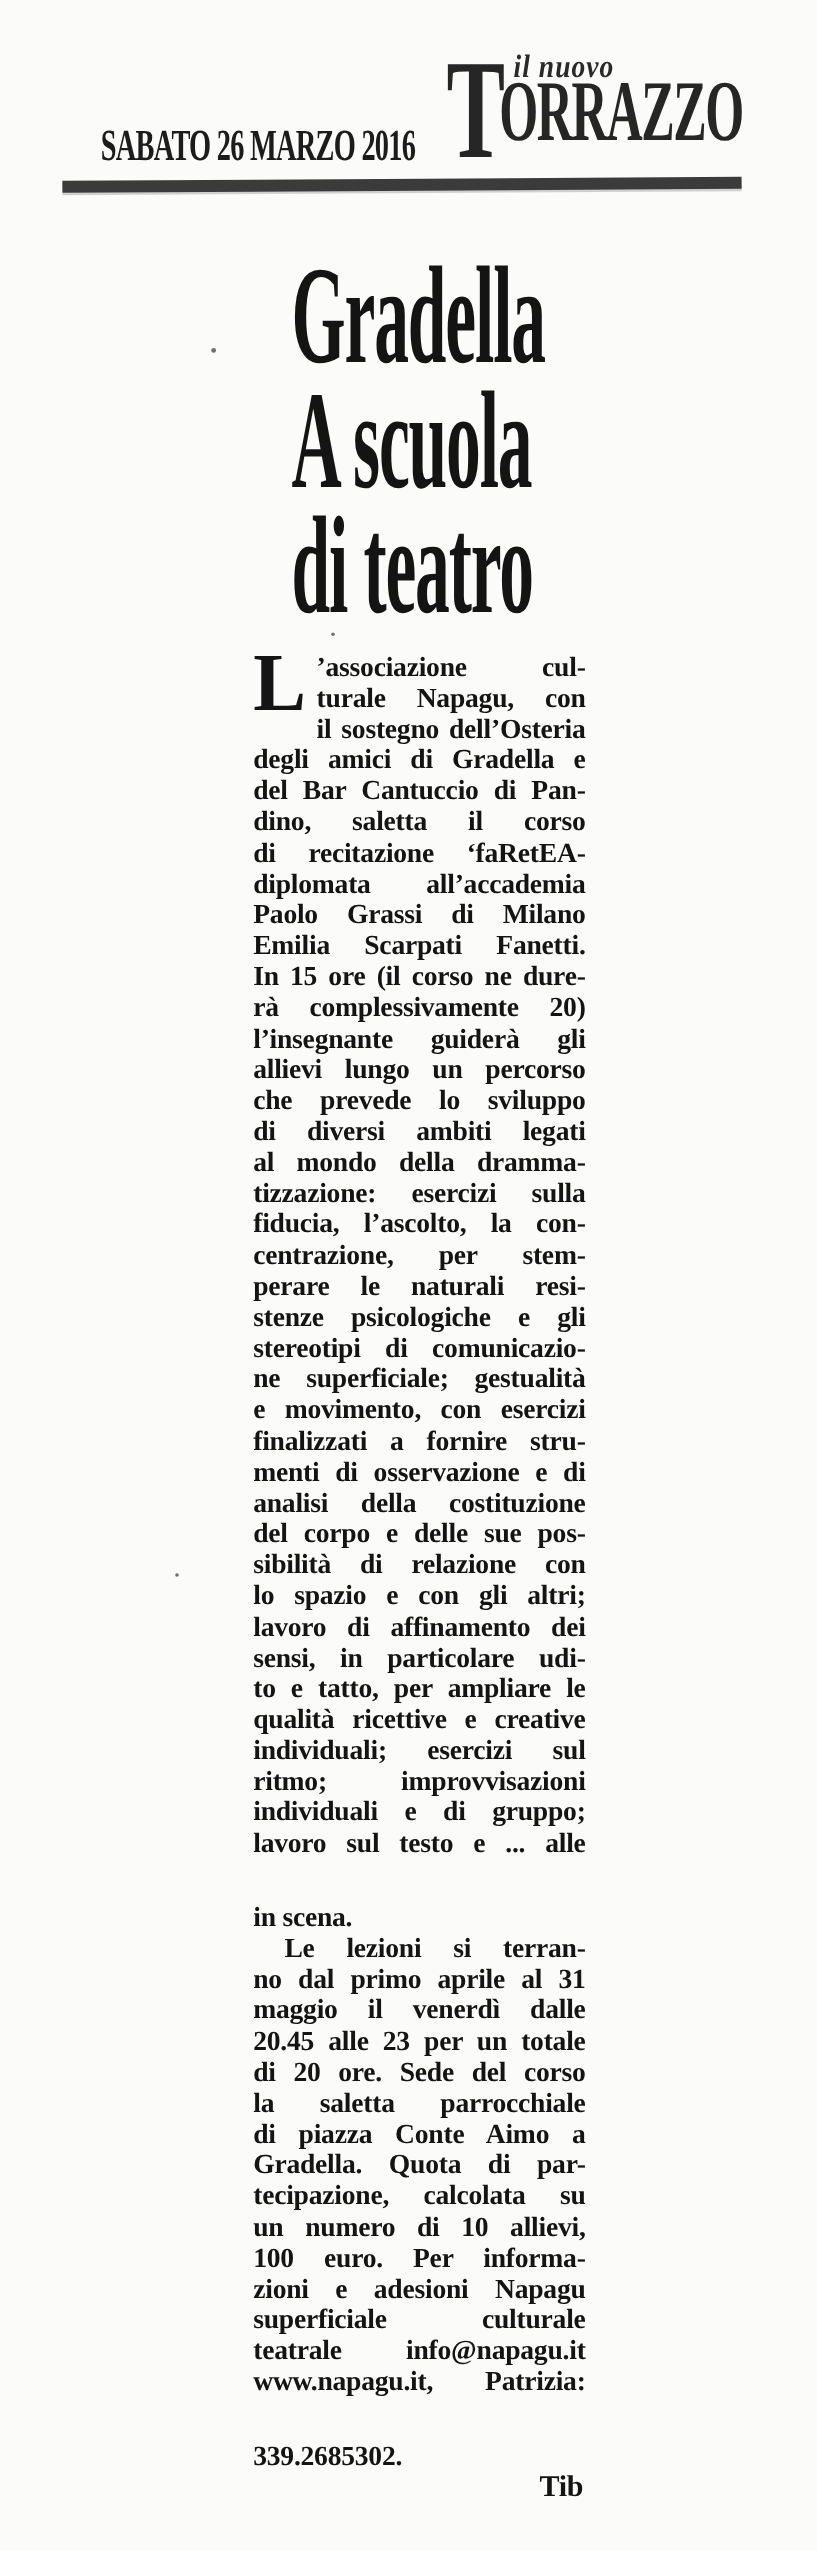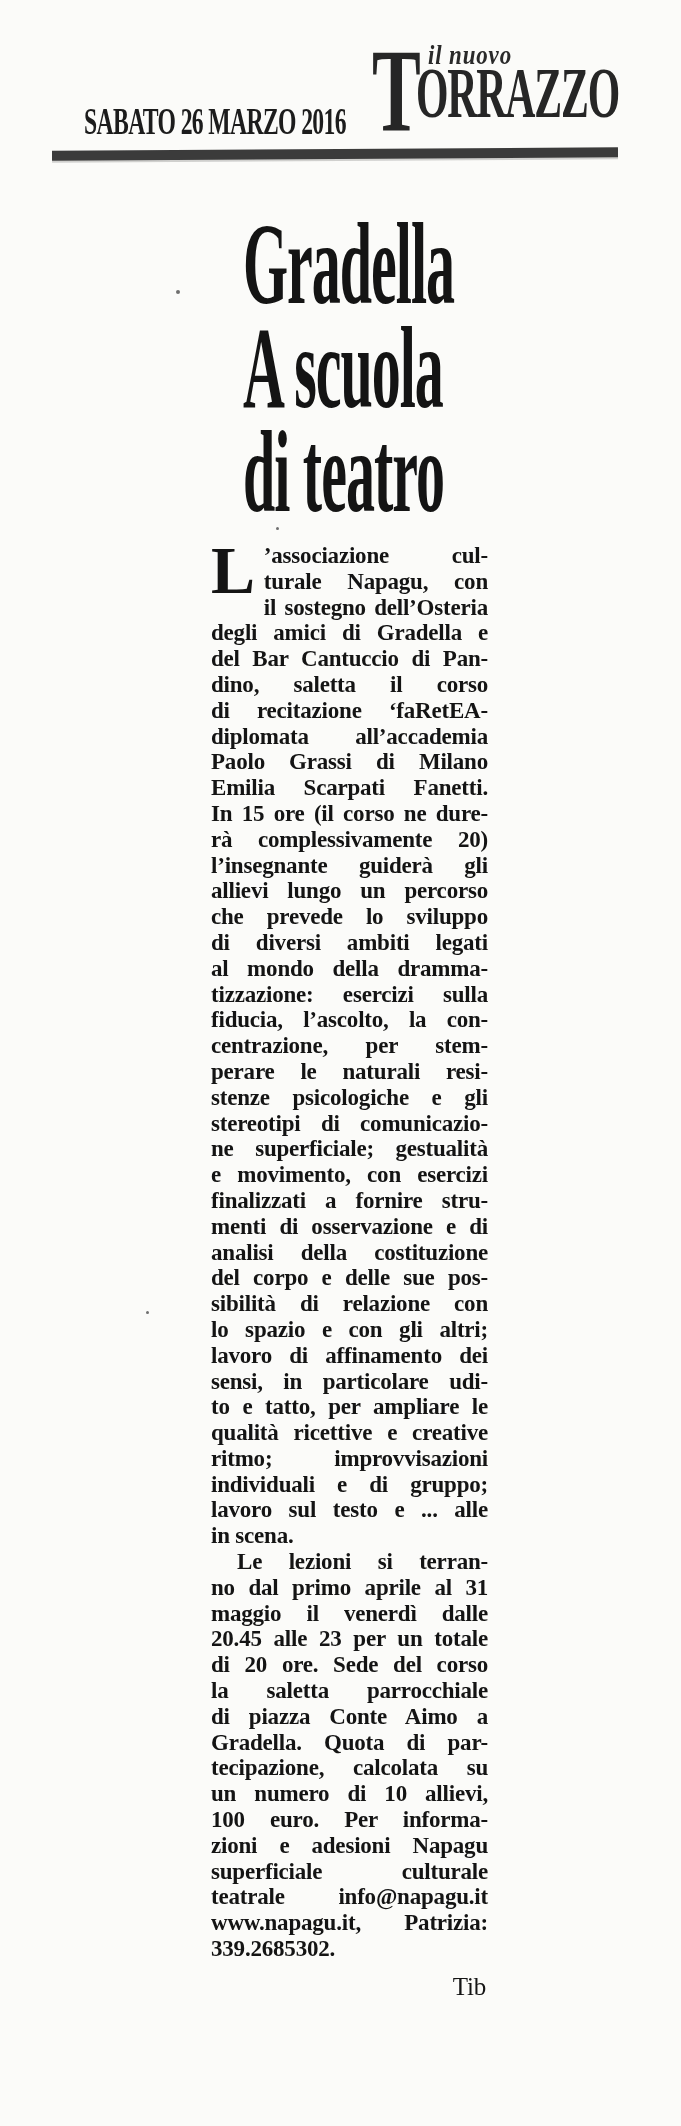--- a/index.html
+++ b/index.html
@@ -65,24 +65,24 @@
     font-size:66px;line-height:48px;font-weight:bold;
     height:50px;
     margin:2px 9px 0 0;
     transform:scaleY(1.04);transform-origin:left top;
   }
   .tline{
     text-align:justify;text-align-last:justify;
     -moz-text-align-last:justify;
     white-space:normal;
   }
-  .para .tline:last-child{text-align-last:left;}
+  .para .tline:last-child{text-align-last:left;margin-top:36px;}
   .para-indent .tline:first-child{text-indent:26px;}
   .signature{
-    text-align:right;margin-top:12px;font-size:25px;font-weight:normal;
+    text-align:right;margin-top:0;font-size:25px;font-weight:bold;
     padding-right:2px;
   }
   
   .speck{position:absolute;background:#6f6f6f;border-radius:50%;width:4px;height:4px;}
   .speck.s1{left:176px;top:290px;}
   .speck.s2{left:276px;top:527px;width:3px;height:3px;}
   .speck.s3{left:146px;top:1311px;width:3px;height:3px;}
 </style>
 </head>
 <body>
@@ -137,20 +137,21 @@
         <div class="tline">finalizzati a fornire stru-</div>
         <div class="tline">menti di osservazione e di</div>
         <div class="tline">analisi della costituzione</div>
         <div class="tline">del corpo e delle sue pos-</div>
         <div class="tline">sibilità di relazione con</div>
         <div class="tline">lo spazio e con gli altri;</div>
         <div class="tline">lavoro di affinamento dei</div>
         <div class="tline">sensi, in particolare udi-</div>
         <div class="tline">to e tatto, per ampliare le</div>
         <div class="tline">qualità ricettive e creative</div>
+        <div class="tline">individuali; esercizi sul</div>
         <div class="tline">ritmo; improvvisazioni</div>
         <div class="tline">individuali e di gruppo;</div>
         <div class="tline">lavoro sul testo e ... alle</div>
         <div class="tline">in scena.</div>
       </div>
     <div class="para para-indent">
         <div class="tline">Le lezioni si terran-</div>
         <div class="tline">no dal primo aprile al 31</div>
         <div class="tline">maggio il venerdì dalle</div>
         <div class="tline">20.45 alle 23 per un totale</div>

